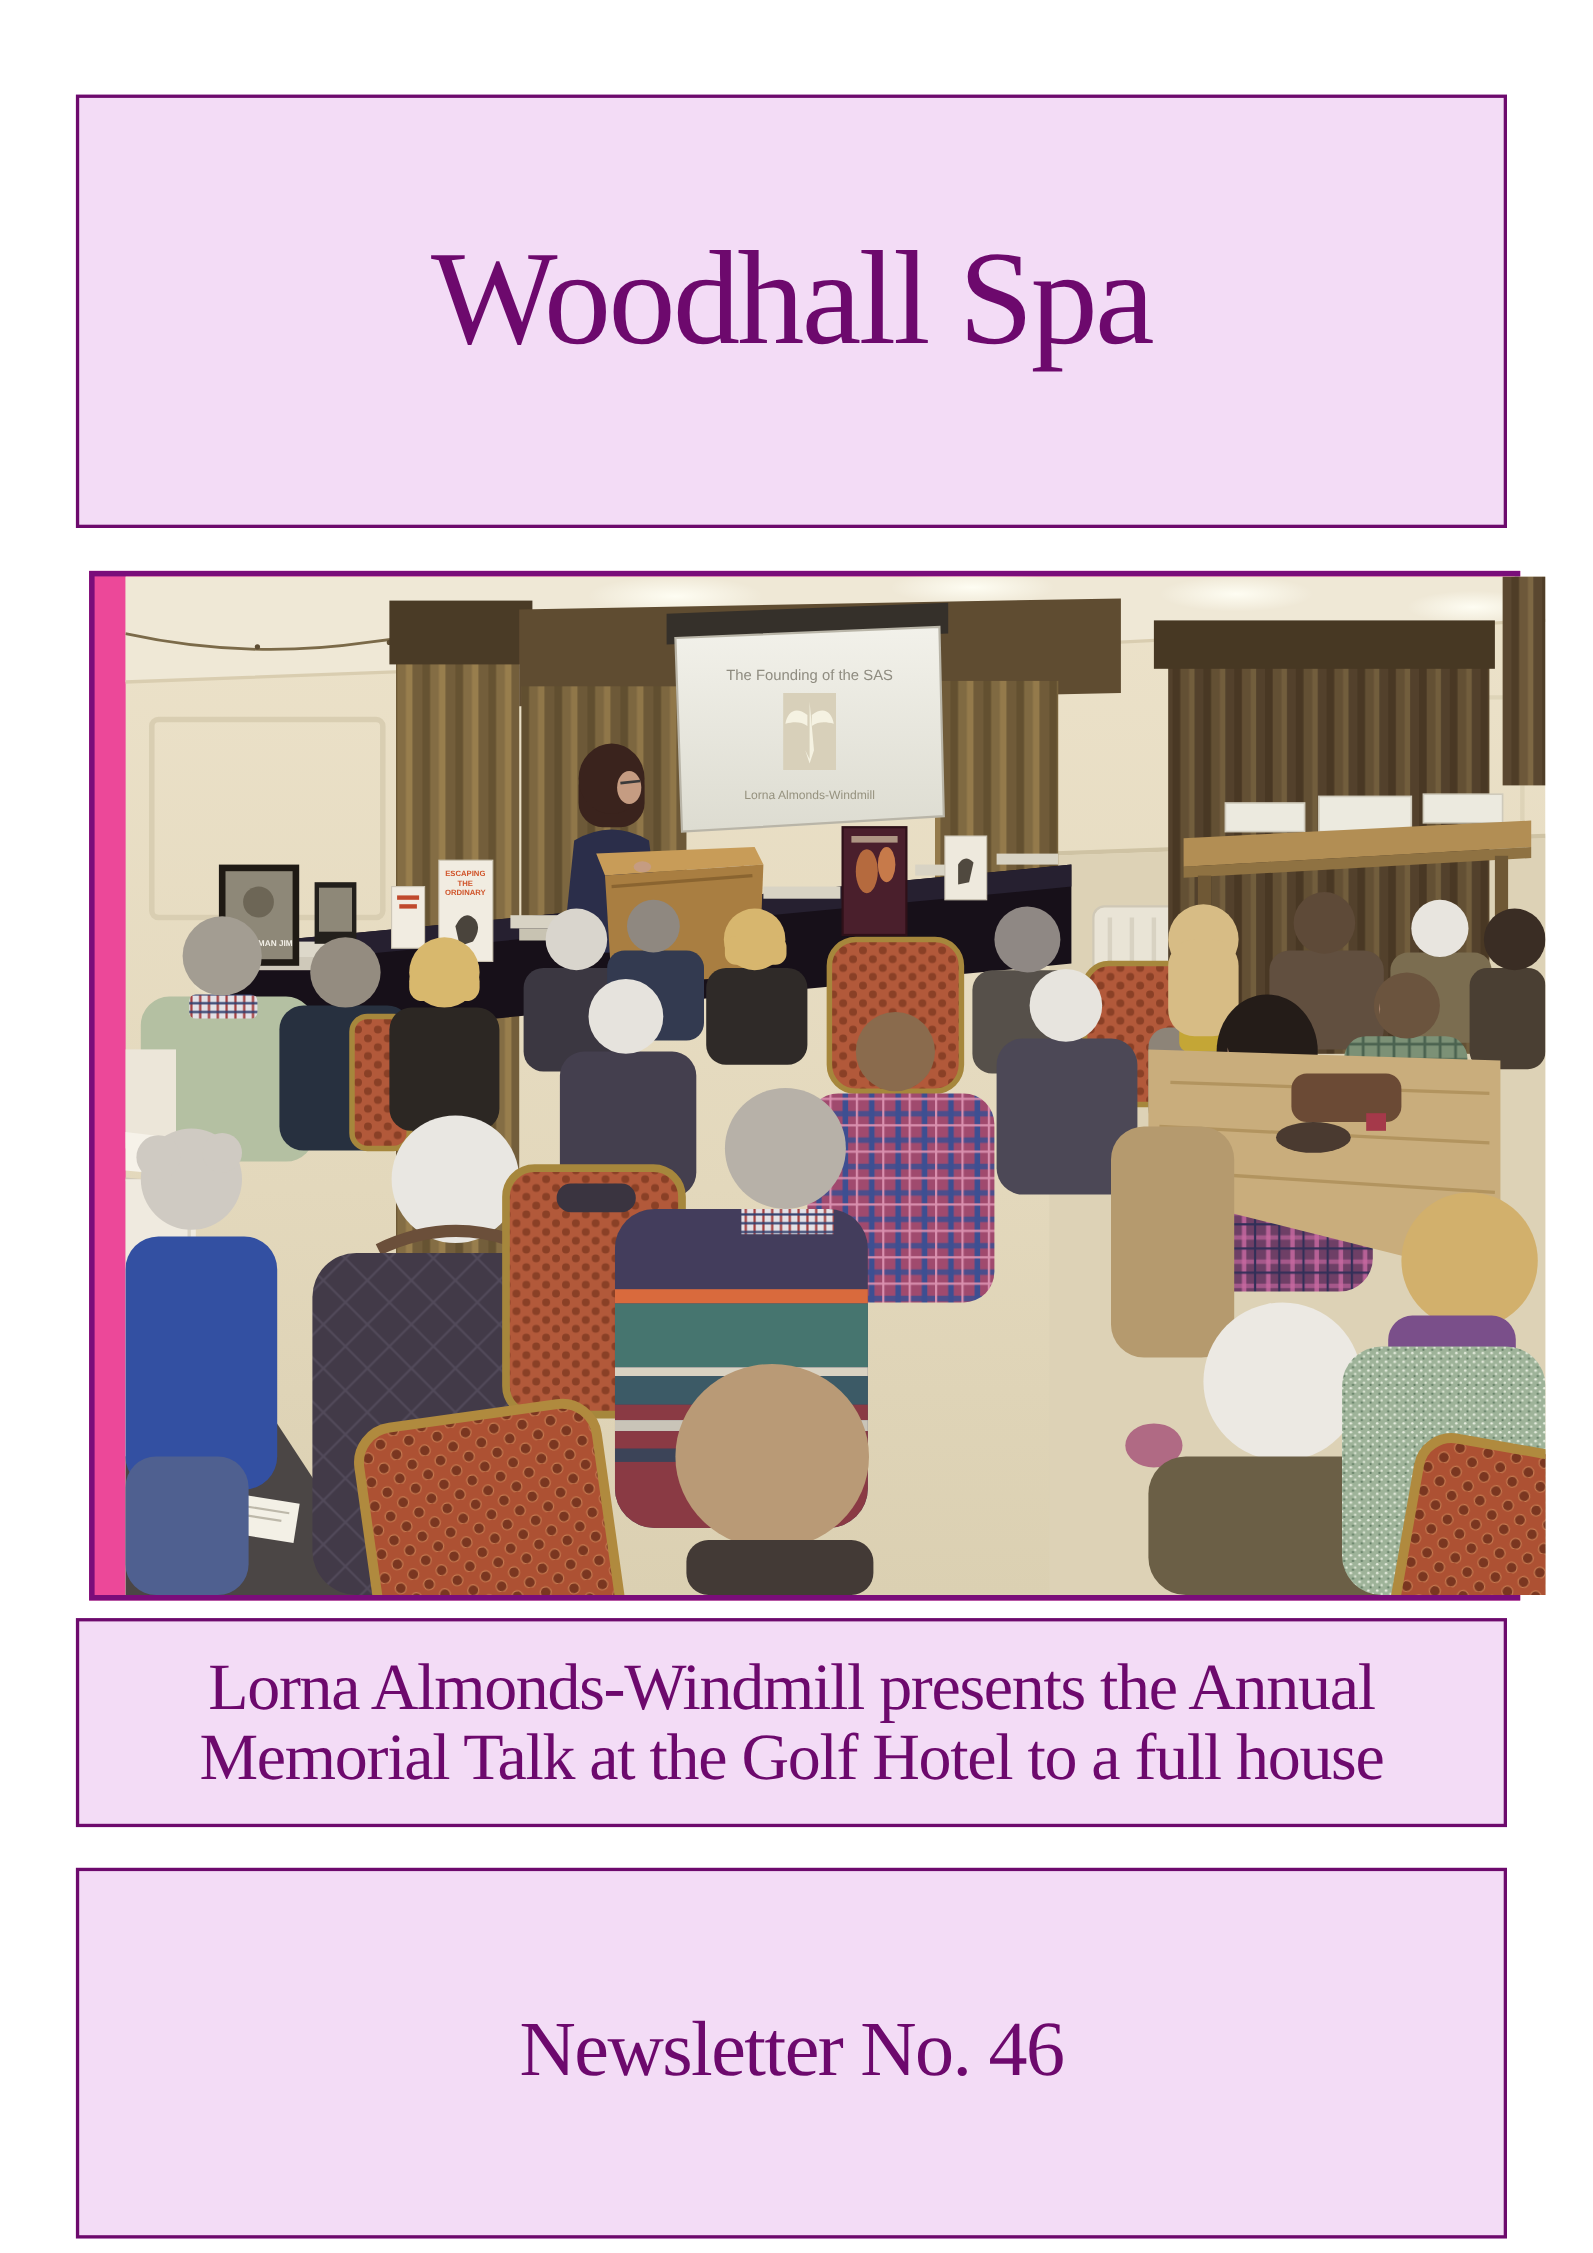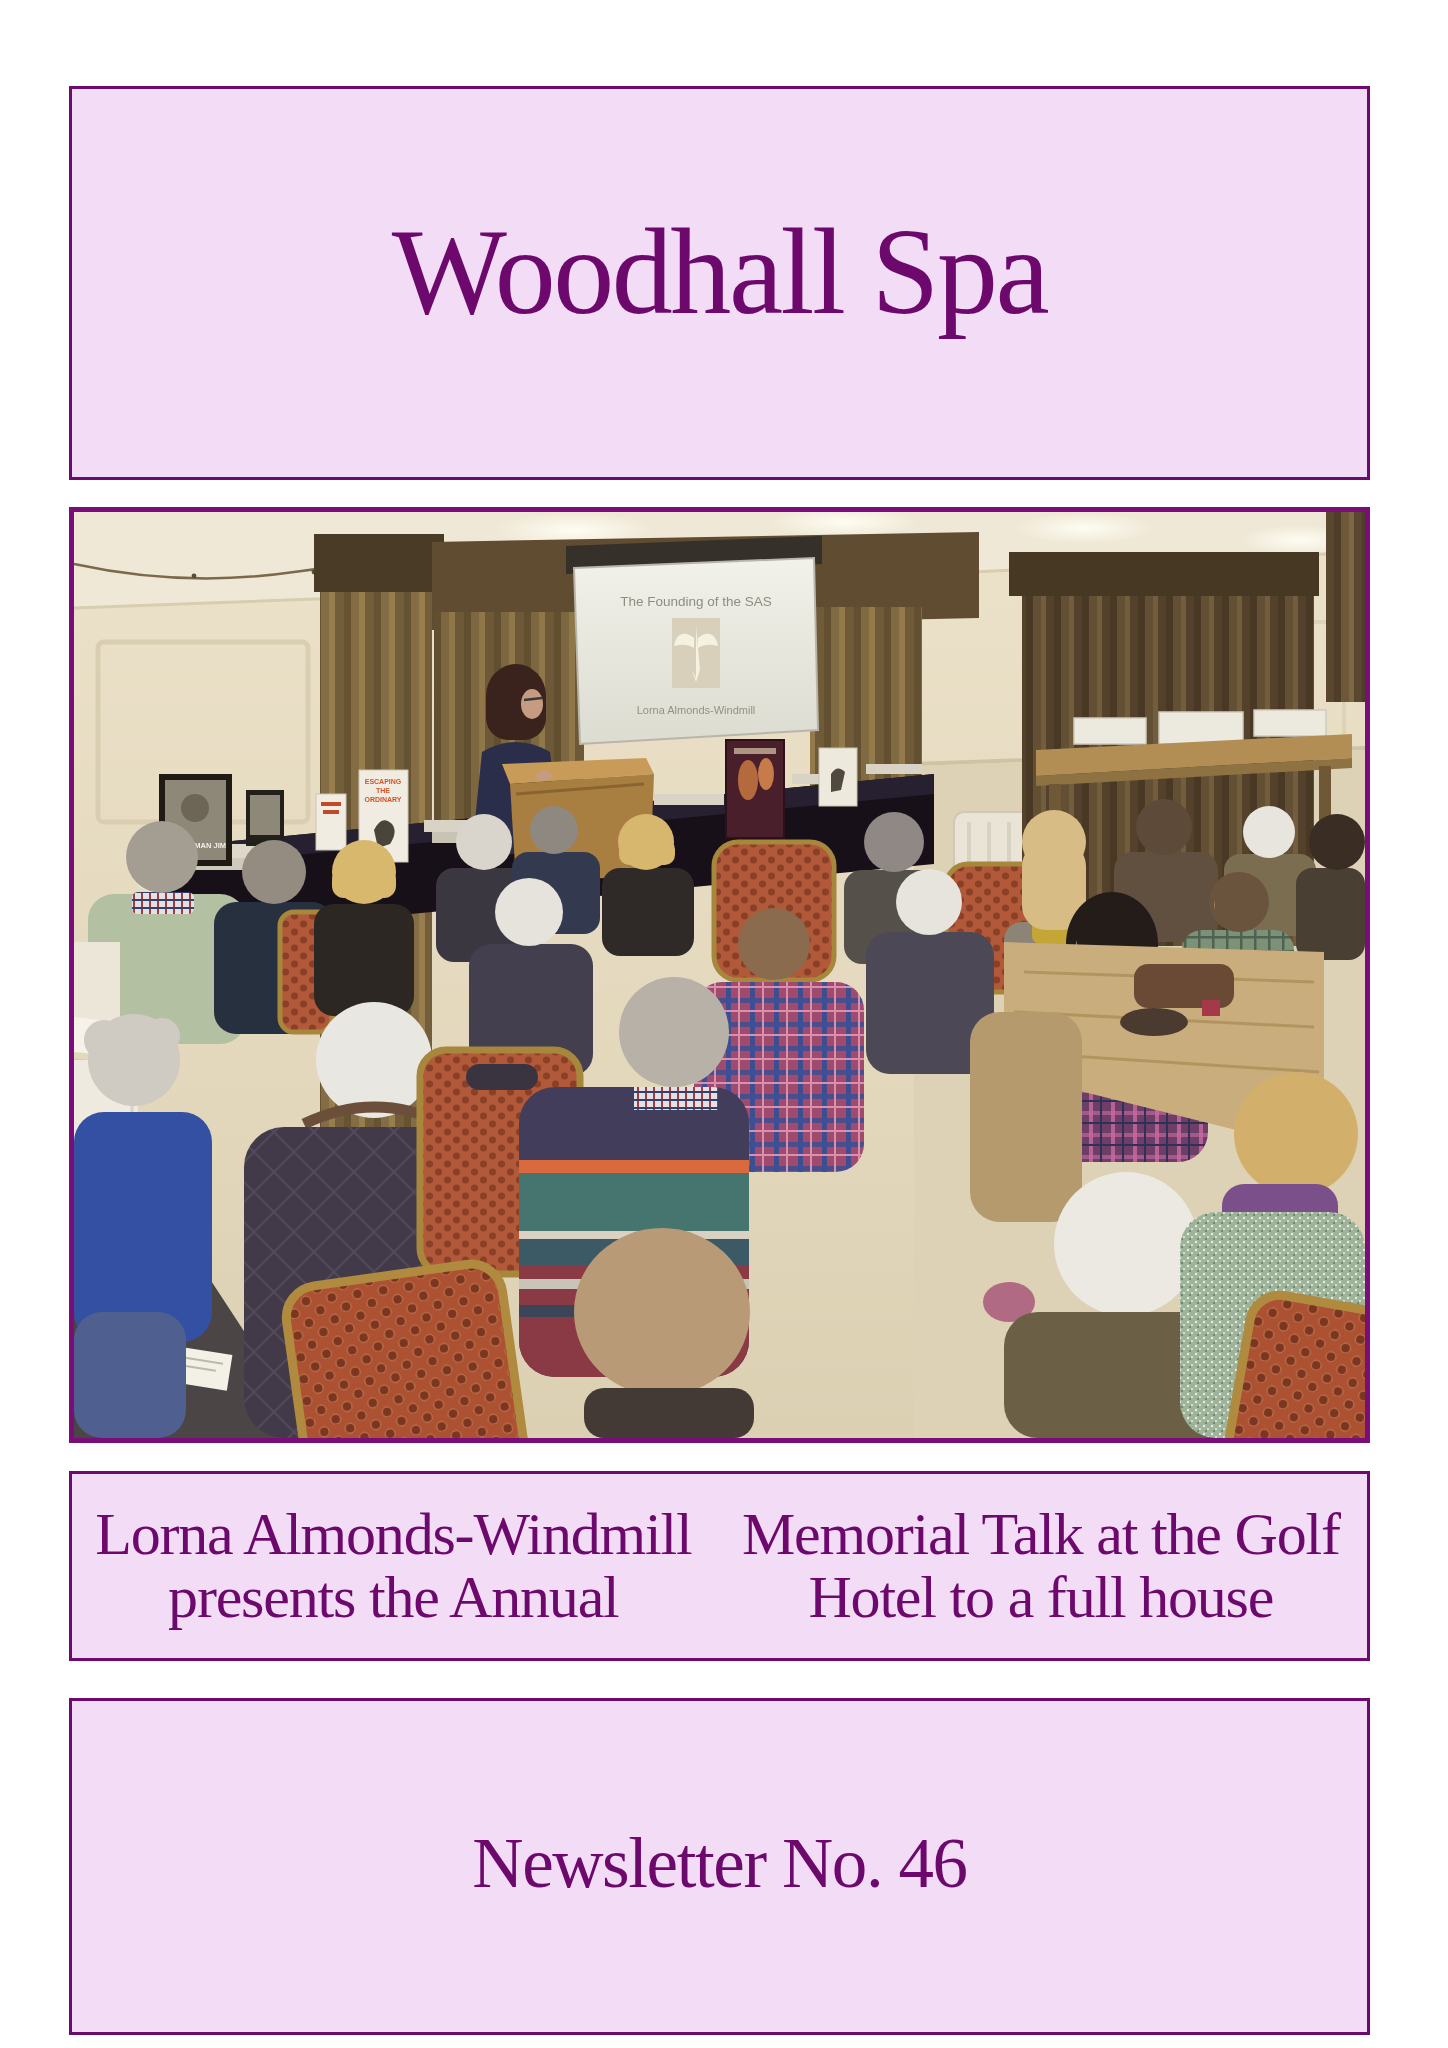--- a/index.html
+++ b/index.html
@@ -10,30 +10,29 @@
   }
   html,body{margin:0;padding:0;}
   body{
     width:1448px;height:2048px;background:#ffffff;position:relative;
     font-family:"Liberation Serif", serif;overflow:hidden;
   }
   .panel{
     position:absolute;left:69px;width:1301px;box-sizing:border-box;
     background:var(--box-fill);border:3px solid var(--box-border);
     color:var(--box-text);text-align:center;
-    display:flex;flex-direction:row;justify-content:center;
+    display:flex;flex-direction:column;justify-content:center;
     letter-spacing:-0.02em;
-    align-items:center;
   }
   .title-panel{top:86px;height:394px;font-size:122px;line-height:138px;padding-bottom:22px;}
   .caption-panel{top:1471px;height:190px;font-size:60px;line-height:63px;}
   .footer-panel{top:1698px;height:337px;font-size:71px;line-height:80px;padding-bottom:8px;}
   .photo-frame{
-    position:absolute;left:69px;top:507px;width:1301px;height:936px;margin:0;
-    box-sizing:border-box;border:5px solid var(--photo-border);background:#8b5cf6;
+    position:absolute;left:69px;top:507px;width:1301px;height:936px;margin:12px;
+    box-sizing:border-box;border:5px solid var(--photo-border);background:#ec4899;padding-left:28px;
   }
   .photo-frame svg{display:block;width:1291px;height:926px;}
   .slide-text{font-family:"Liberation Sans", sans-serif;}
   .cover-text{font-family:"Liberation Sans", sans-serif;font-weight:bold;}
 </style>
 </head>
 <body>
 
 <div>
 

